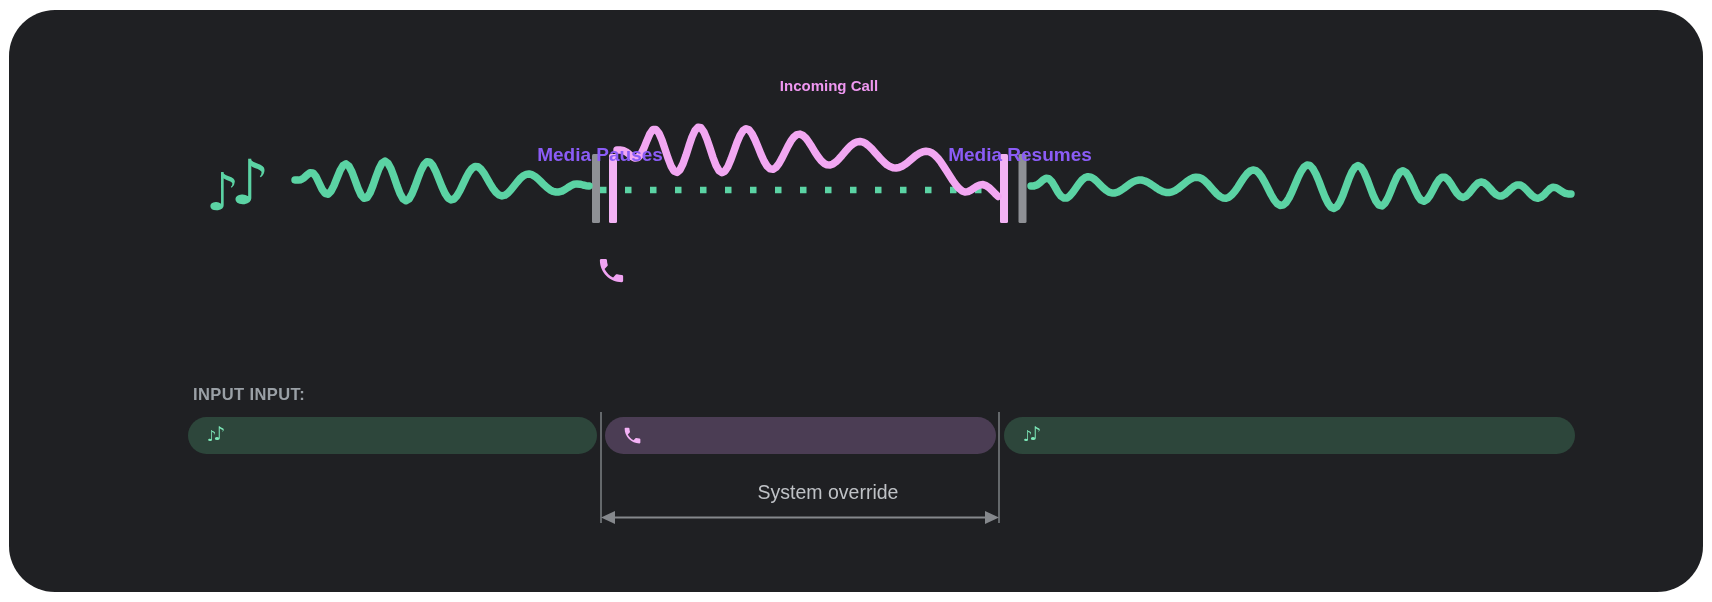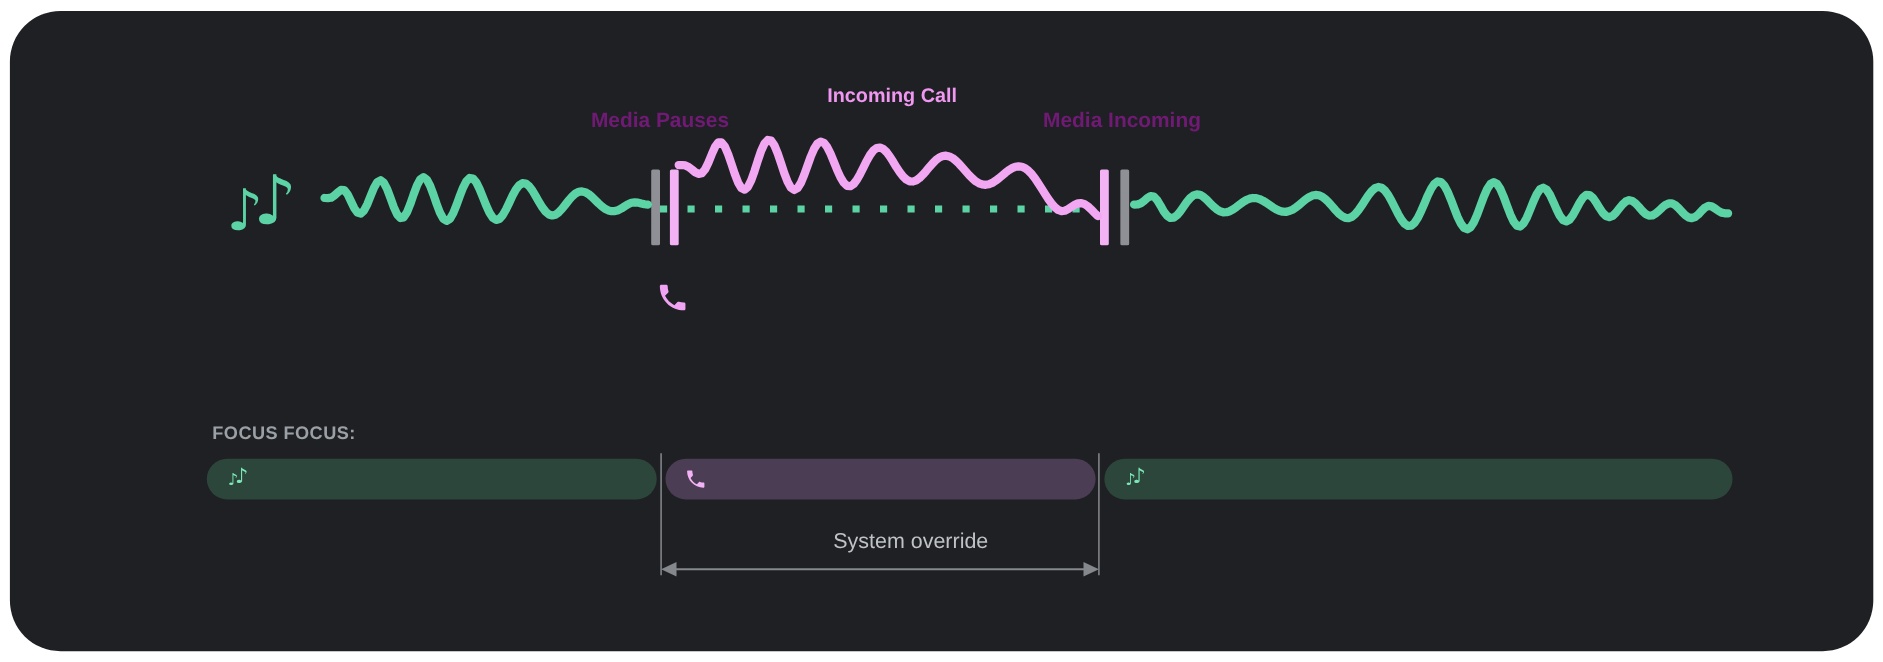--- a/index.html
+++ b/index.html
@@ -7,22 +7,22 @@
     width:1712px;height:602px;background:#ffffff;overflow:hidden;
     font-family:"Liberation Sans",sans-serif;position:relative;
   }
   .stage{position:absolute;left:0;top:0;width:1712px;height:602px;}
   .card{
     position:absolute;left:9px;top:10px;width:1694px;height:582px;
     background:#1f2023;border-radius:46px;
   }
   .gfx{position:absolute;left:0;top:0;width:1712px;height:602px;pointer-events:none;}
   .lbl{position:absolute;line-height:1.2;white-space:nowrap;}
-  .lbl-media{color:#701a75;font-size:19px;font-weight:600;transform:translateX(-50%);}
-  .lbl-call{color:#ef97f1;font-size:18px;font-weight:600;transform:translateX(-50%);}
+  .lbl-media{color:#8b5cf6;font-size:19px;font-weight:600;transform:translateX(-50%);margin-top:45px;}
+  .lbl-call{color:#ef97f1;font-size:15px;font-weight:600;transform:translateX(-50%);margin-left:18px;}
   #lbl-pauses{left:600px;top:99px;}
   #lbl-incoming{left:811px;top:77px;}
   #lbl-resumes{left:1020px;top:99px;}
   #lbl-inputfocus{
     left:193px;top:385px;color:#9aa0a6;font-size:16.5px;font-weight:700;
     letter-spacing:0.4px;
   }
   #lbl-override{
     left:828px;top:481px;color:#bfc2c6;font-size:19.5px;font-weight:400;
     transform:translateX(-50%);
@@ -66,32 +66,32 @@
 
     <line x1="601" y1="412" x2="601" y2="523" stroke="#7d8085" stroke-width="1.5"></line>
     <line x1="999" y1="412" x2="999" y2="523" stroke="#7d8085" stroke-width="1.5"></line>
     <line x1="609" y1="517.5" x2="991" y2="517.5" stroke="#85888c" stroke-width="2"></line>
     <polygon points="601,517.5 615,511 615,524" fill="#85888c"></polygon>
     <polygon points="999,517.5 985,511 985,524" fill="#85888c"></polygon>
   </svg>
 
   <div class="lbl lbl-media" id="lbl-pauses">Media Pauses</div>
   <div class="lbl lbl-call" id="lbl-incoming">Incoming Call</div>
-  <div class="lbl lbl-media" id="lbl-resumes">Media Incoming</div>
+  <div class="lbl lbl-media" id="lbl-resumes">Media Resumes</div>
 
   <div class="notes" id="notes-top">
     <span class="n1">♪</span>
     <span class="n2">♪</span>
   </div>
 
   <svg id="phone-top" width="31" height="31" viewBox="0 0 24 24">
     <path fill="#f0a3f2" d="M6.62 10.79c1.44 2.83 3.76 5.14 6.59 6.59l2.2-2.2c.27-.27.67-.36 1.02-.24 1.12.37 2.33.57 3.57.57.55 0 1 .45 1 1V20c0 .55-.45 1-1 1-9.39 0-17-7.61-17-17 0-.55.45-1 1-1h3.5c.55 0 1 .45 1 1 0 1.25.2 2.45.57 3.57.11.35.03.74-.25 1.02l-2.2 2.2z"></path>
   </svg>
 
-  <div class="lbl" id="lbl-inputfocus">FOCUS FOCUS:</div>
+  <div class="lbl" id="lbl-inputfocus">INPUT INPUT:</div>
 
   <div class="bar" id="bar-media-1">
     <span class="notes notes-small">
       <span class="n1">♪</span>
       <span class="n2">♪</span>
     </span>
   </div>
   <div class="bar" id="bar-call">
     <svg width="21" height="21" viewBox="0 0 24 24">
       <path fill="#f4b2f6" d="M6.62 10.79c1.44 2.83 3.76 5.14 6.59 6.59l2.2-2.2c.27-.27.67-.36 1.02-.24 1.12.37 2.33.57 3.57.57.55 0 1 .45 1 1V20c0 .55-.45 1-1 1-9.39 0-17-7.61-17-17 0-.55.45-1 1-1h3.5c.55 0 1 .45 1 1 0 1.25.2 2.45.57 3.57.11.35.03.74-.25 1.02l-2.2 2.2z"></path>

